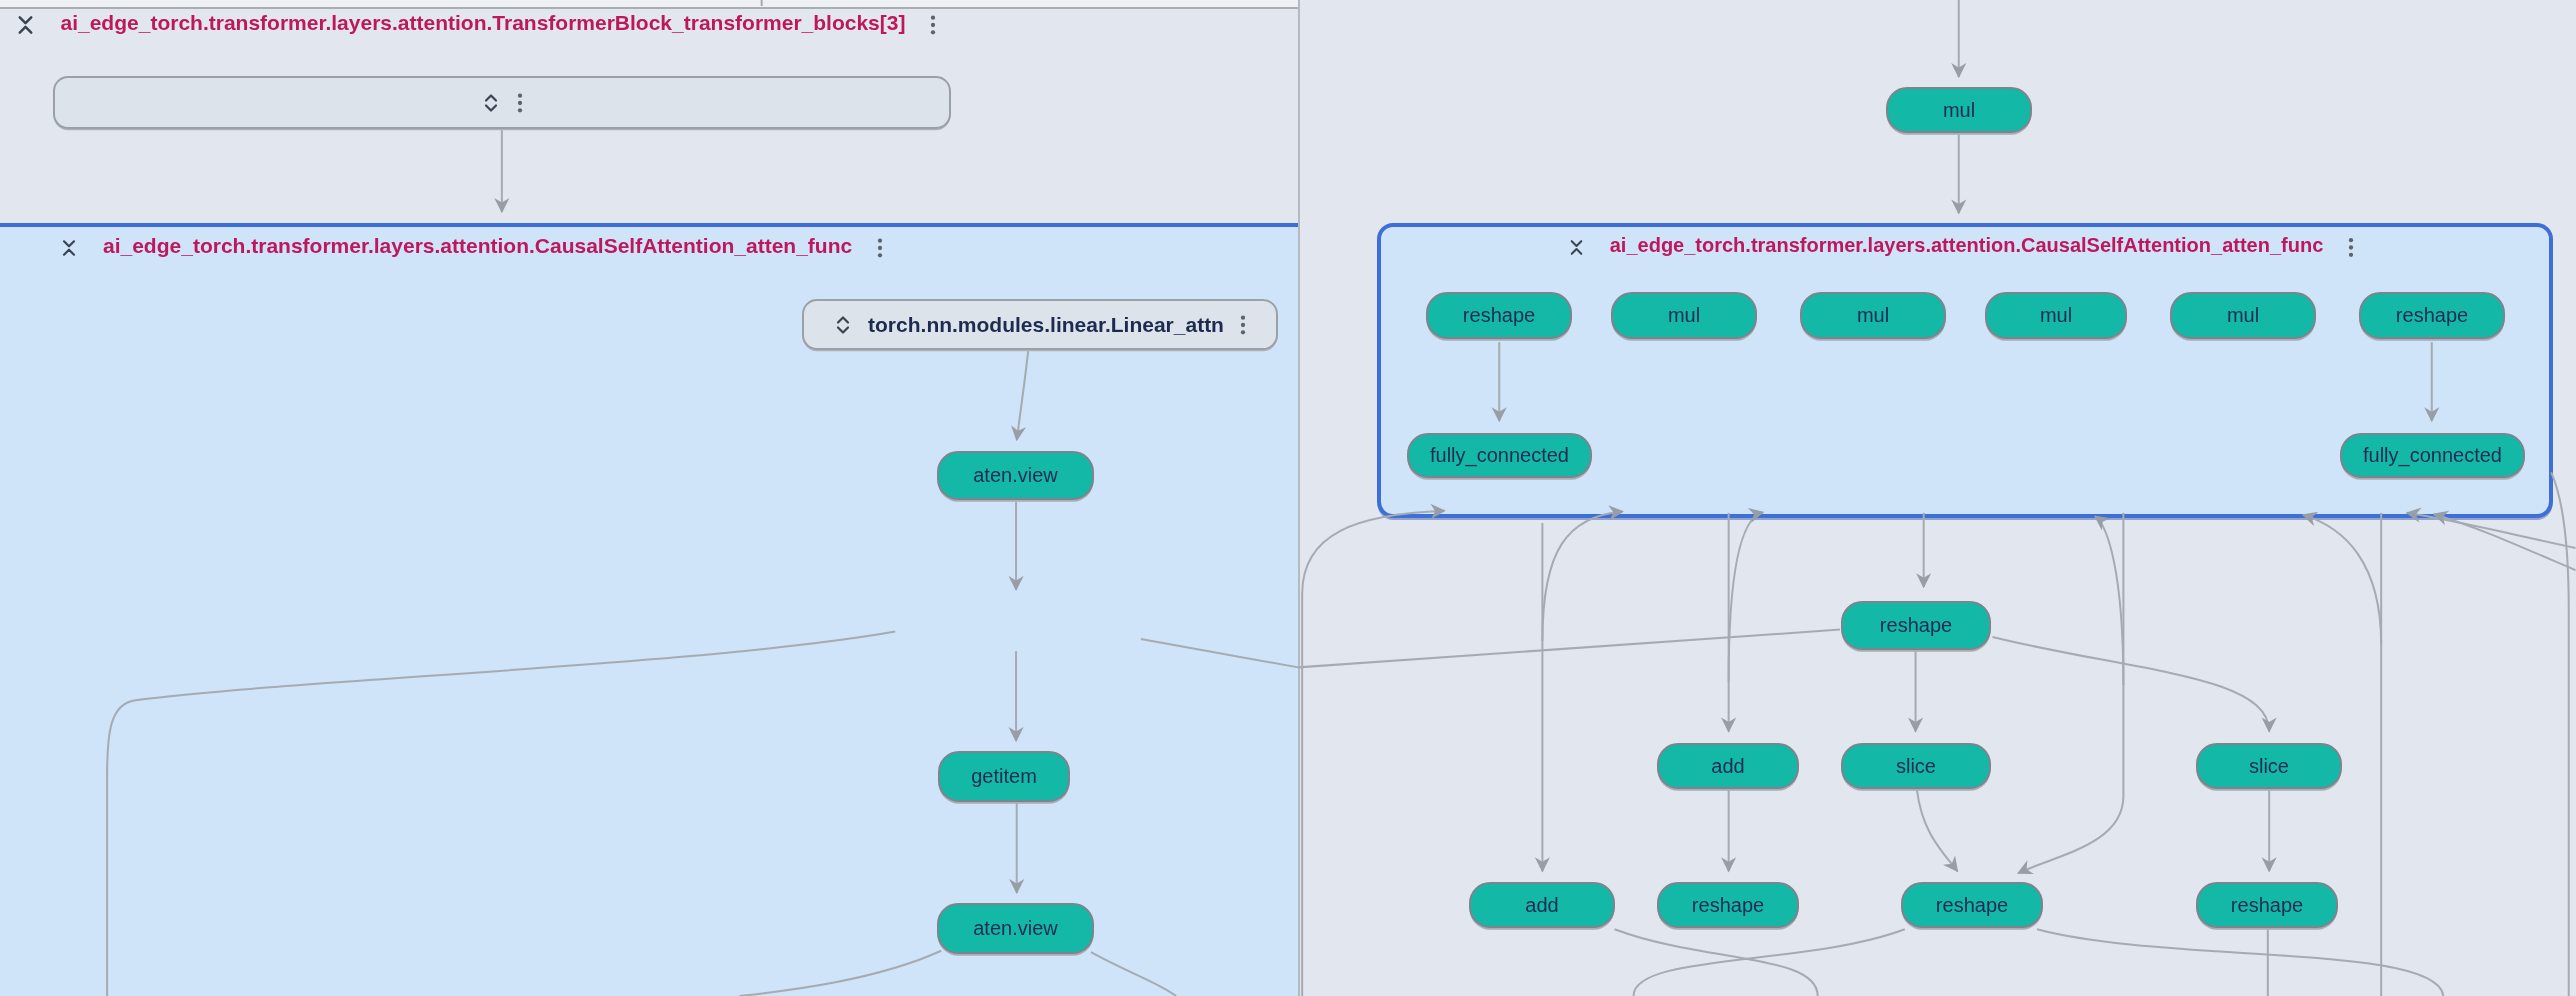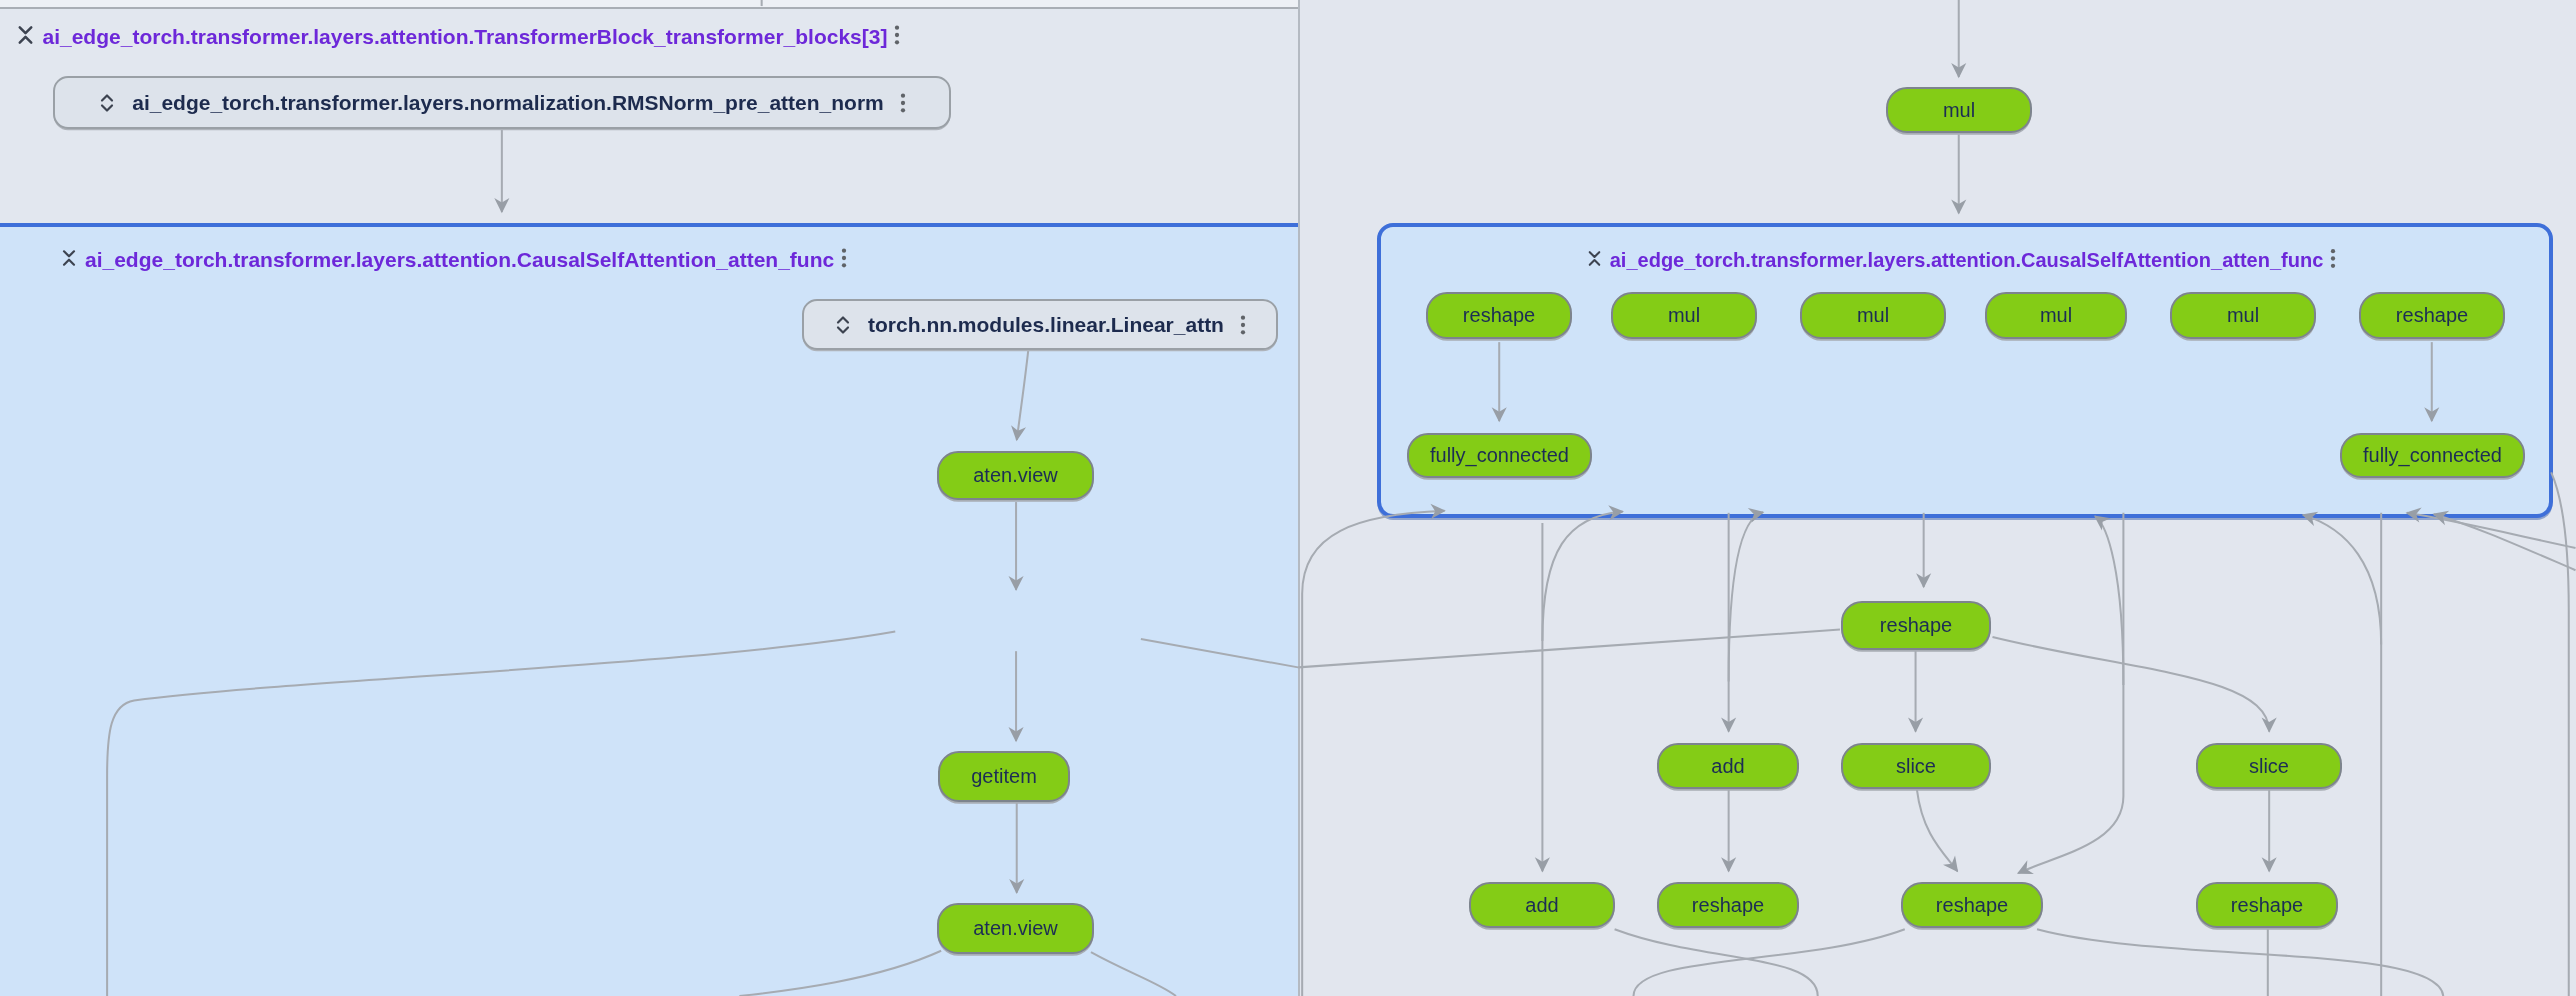--- a/index.html
+++ b/index.html
@@ -11,24 +11,24 @@
   }
   .pane{position:absolute;top:0;height:996px;overflow:hidden;}
   #left-pane{left:0;width:1298px;background:#edf0f5;}
   #right-pane{left:1300px;width:1276px;background:#e2e6ee;}
   .tb-region{position:absolute;left:0;top:6.8px;right:0;bottom:0;
     background:#e2e7ef;border-top:2px solid #a9aeb5;z-index:0;}
   .sel-group{position:absolute;background:#cfe3f9;border:4px solid #3e6fd9;border-radius:16px;z-index:2;}
   #left-attn-group{left:-41px;top:223px;width:1391px;height:878px;}
   #right-attn-group{left:77px;top:223px;width:1168px;height:287px;
     box-shadow:0 2.7px 0 -0.7px rgba(44,84,165,.45);}
-  .group-header{position:absolute;display:flex;align-items:flex-end;gap:6px;
-    font-weight:bold;font-size:21px;color:#6d28d9;white-space:nowrap;z-index:6;}
+  .group-header{position:absolute;display:flex;align-items:flex-start;gap:24px;
+    font-weight:bold;font-size:21px;color:#be185d;white-space:nowrap;z-index:6;}
   .icon-btn{display:flex;align-items:center;justify-content:center;flex:0 0 auto;}
-  .op-node{position:absolute;background:#84cc16;border:2px solid #7d848d;border-radius:21px;
+  .op-node{position:absolute;background:#14b8a6;border:2px solid #7d848d;border-radius:21px;
     display:flex;align-items:center;justify-content:center;
     font-size:20px;color:#1c2d55;white-space:nowrap;z-index:5;
     box-shadow:0 2.4px 0 -0.7px #a8adb4;box-sizing:border-box;}
   .collapsed-node{position:absolute;background:#dde3eb;border:2px solid #9aa0a6;border-radius:15px;
     display:flex;align-items:center;justify-content:center;gap:15px;
     font-weight:bold;font-size:21px;color:#1d2b4e;white-space:nowrap;z-index:5;
     box-shadow:0 2px 0 -0.7px #aeb3ba;box-sizing:border-box;}
   #edges{position:absolute;left:0;top:0;z-index:4;pointer-events:none;}
   #divider{position:absolute;left:1298px;top:0;width:2px;height:996px;background:#b4bac2;z-index:3;}
   svg.glyph{display:block;}
@@ -64,21 +64,20 @@
 
   <div class="collapsed-node" style="left:53px;top:76px;width:898px;height:53px;">
     <span class="icon-btn">
       <svg class="glyph" width="20" height="28" viewBox="0 0 24 24">
           <g fill="none" stroke="#3c4350" stroke-width="2.6" stroke-linecap="round" stroke-linejoin="round">
             <path d="M6 9 L12 3 L18 9"></path>
             <path d="M6 15 L12 21 L18 15"></path>
           </g>
         </svg>
     </span>
-    <span>ai_edge_torch.transformer.layers.normalization.RMSNorm_pre_atten_norm</span>
     <span class="icon-btn">
       <svg class="glyph" width="8" height="28" viewBox="0 0 12 36">
           <g fill="#5f6368">
             <circle cx="6" cy="7" r="3.2"></circle>
             <circle cx="6" cy="18" r="3.2"></circle>
             <circle cx="6" cy="29" r="3.2"></circle>
           </g>
         </svg>
     </span>
   </div>

